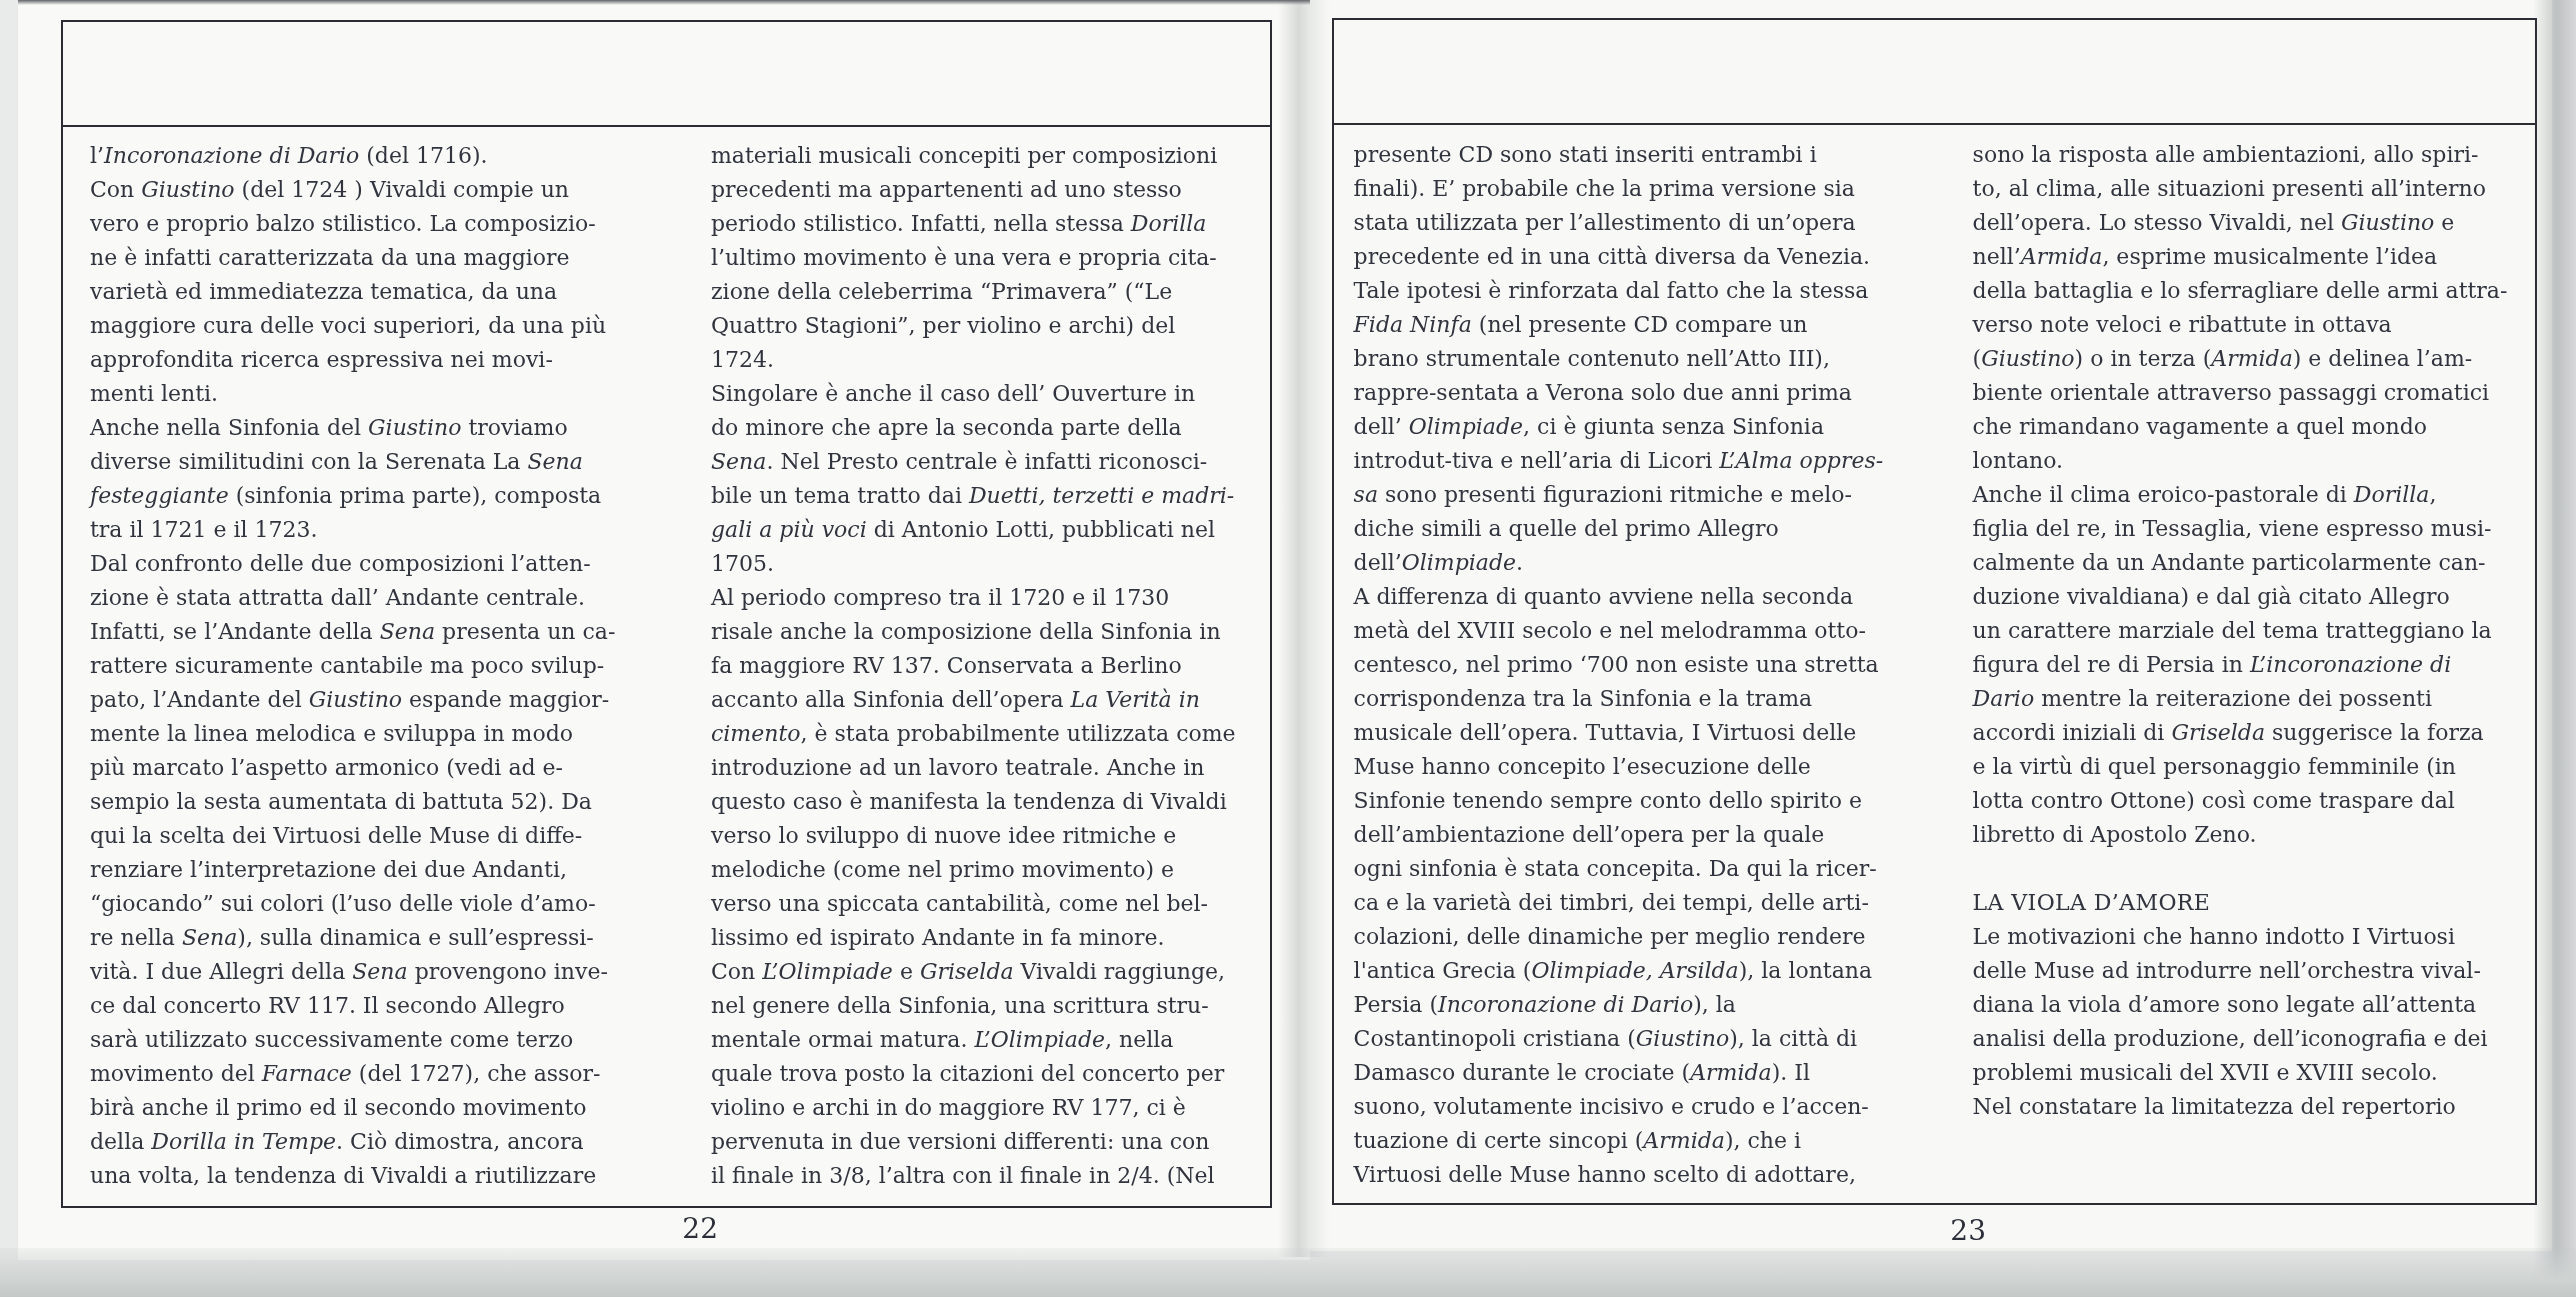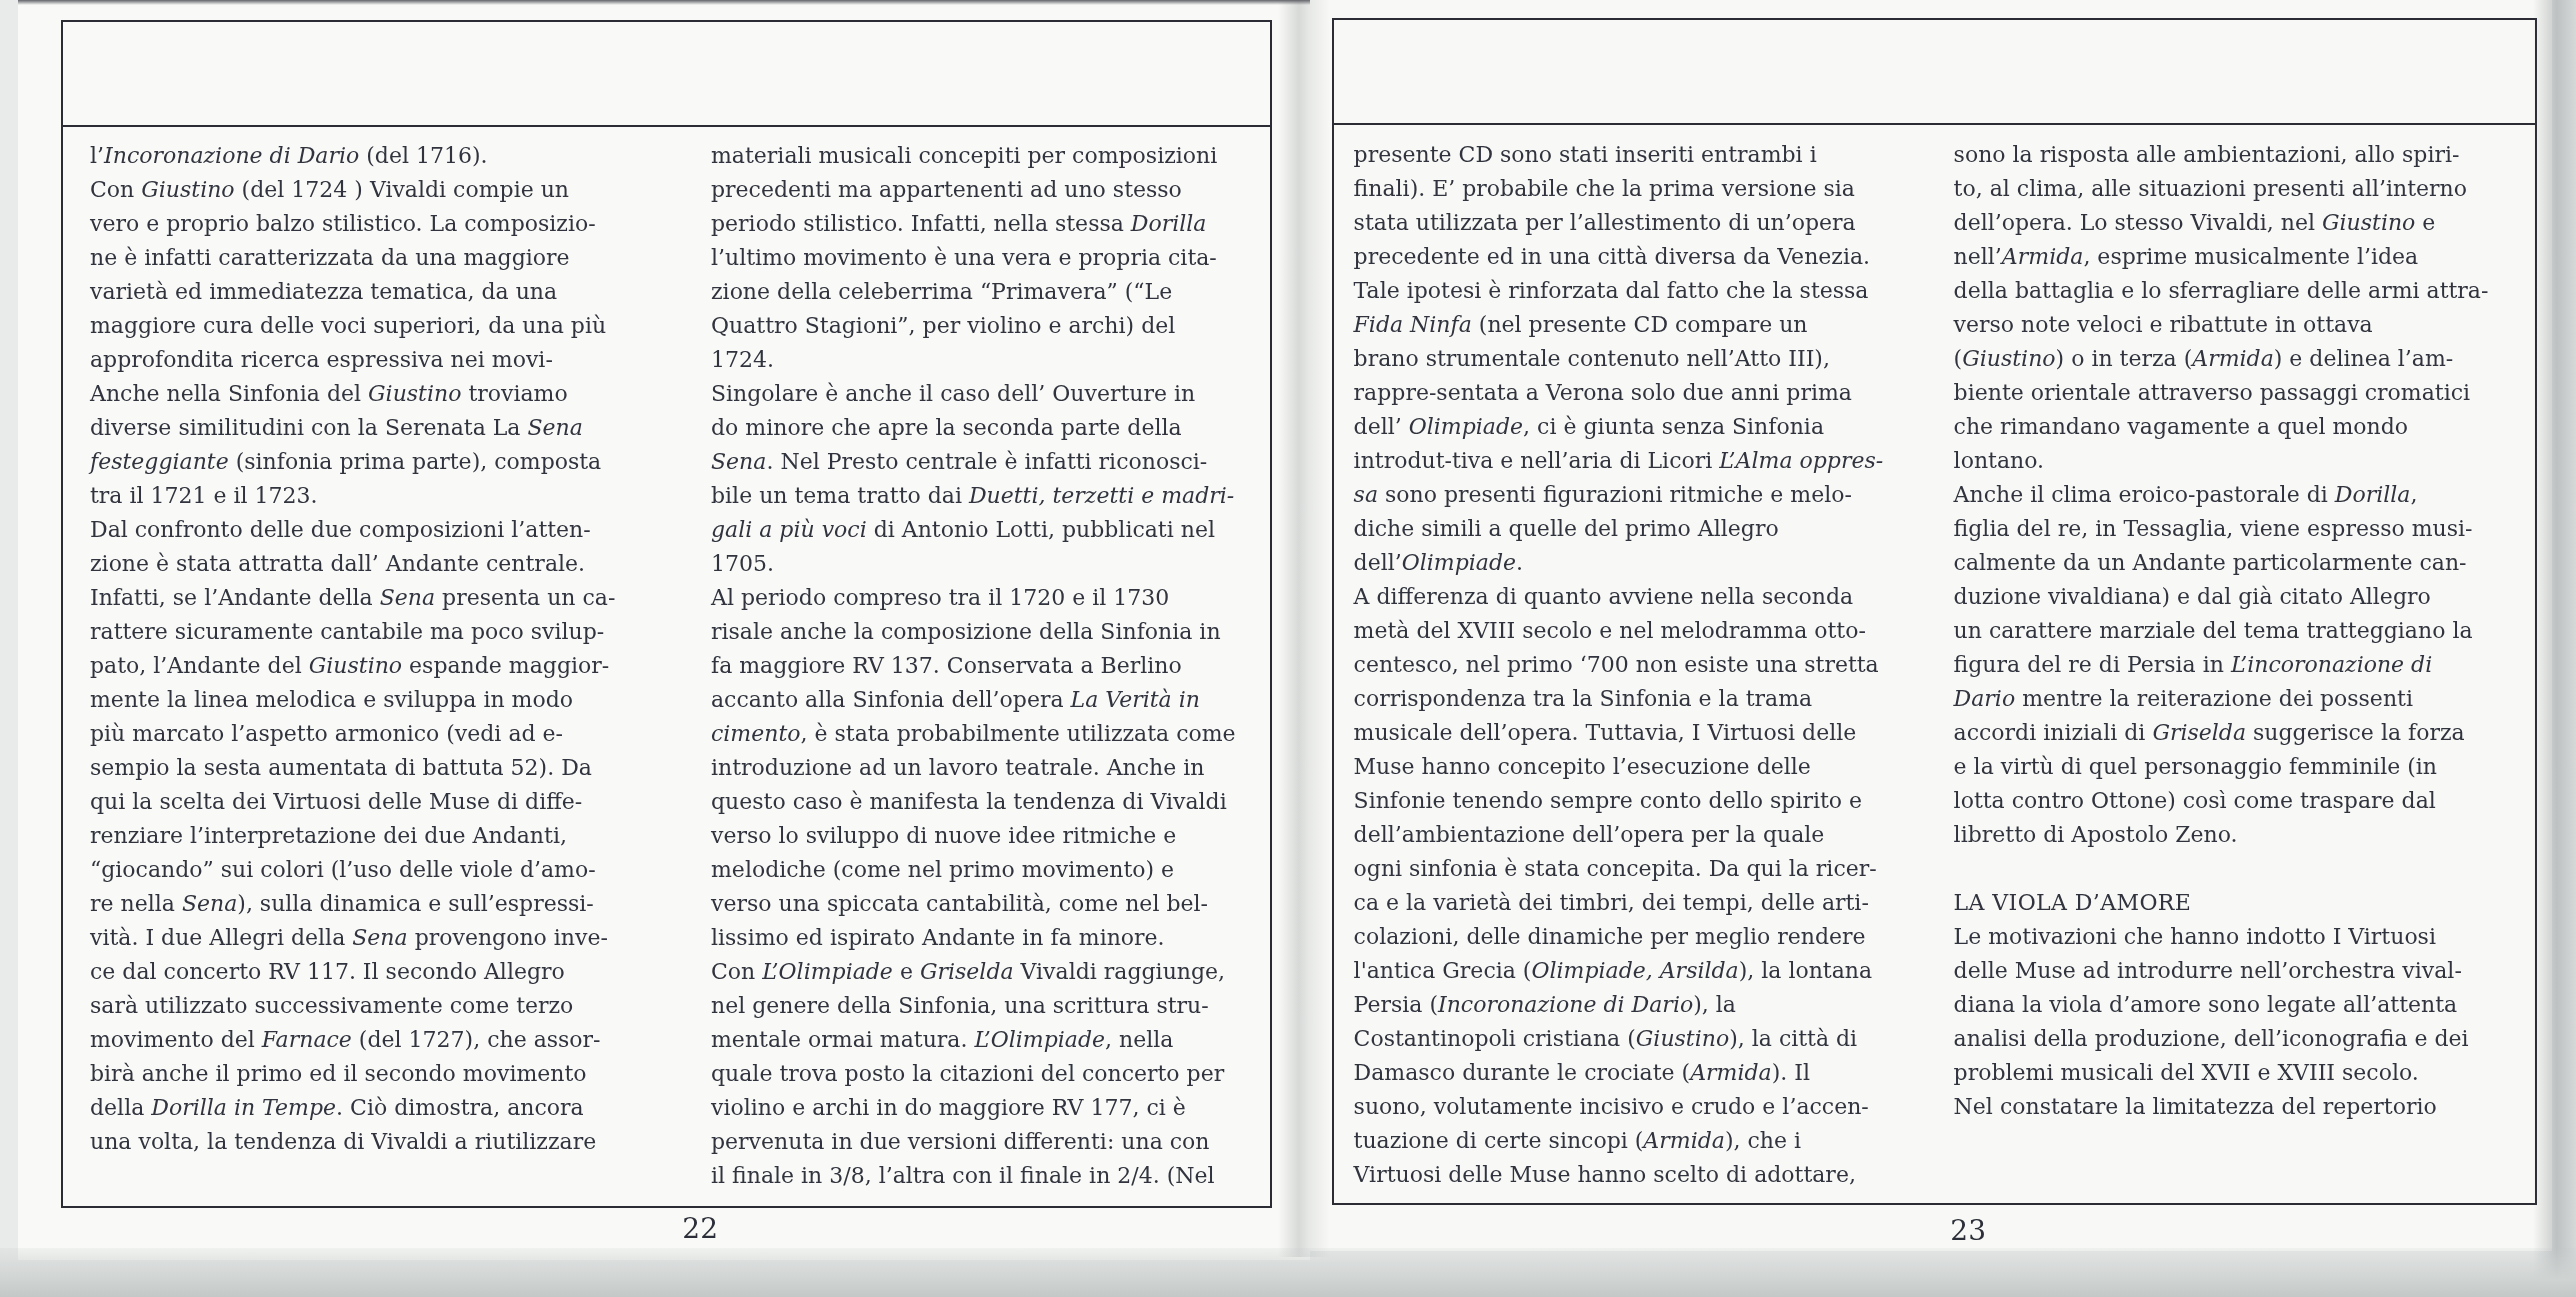--- a/index.html
+++ b/index.html
@@ -28,21 +28,21 @@
 
   
   .frame{position:absolute;border:2.7px solid #2b2c34;background:transparent;}
   .frame-left{left:61px;top:19.6px;width:1207px;height:1184px;}
   .frame-right{left:1332px;top:18px;width:1201px;height:1183px;}
   .header-box{position:absolute;left:0;top:0;right:0;height:103px;border-bottom:2.7px solid #2b2c34;}
 
   
   .body-area{position:absolute;left:0;right:0;top:105px;bottom:0;display:flex;}
   .frame-left .body-area{padding:12.5px 0 0 27px;gap:16px;}
-  .frame-right .body-area{padding:12.5px 0 0 19.6px;gap:11px;}
+  .frame-right .body-area{padding:12.5px 0 0 19.6px;gap:30px;}
   .col{flex:0 0 auto;}
   .frame-left .col-0{width:605px;}
   .frame-left .col-1{width:546px;}
   .frame-right .col-0{width:589px;}
   .frame-right .col-1{width:562px;}
   .line{
     min-height:34px;line-height:34px;
     font-size:22px;color:#31343e;white-space:nowrap;
     letter-spacing:0px;
   }
@@ -66,20 +66,21 @@
     <div class="header-box"></div>
     <div class="body-area">
       <div class="col col-0">
           <div class="line">l’<i>Incoronazione di Dario</i> (del 1716).</div>
           <div class="line">Con <i>Giustino</i> (del 1724 ) Vivaldi compie un</div>
           <div class="line">vero e proprio balzo stilistico. La composizio-</div>
           <div class="line">ne è infatti caratterizzata da una maggiore</div>
           <div class="line">varietà ed immediatezza tematica, da una</div>
           <div class="line">maggiore cura delle voci superiori, da una più</div>
           <div class="line">approfondita ricerca espressiva nei movi-</div>
+          <div class="line">menti lenti.</div>
           <div class="line">Anche nella Sinfonia del <i>Giustino</i> troviamo</div>
           <div class="line">diverse similitudini con la Serenata La <i>Sena</i></div>
           <div class="line"><i>festeggiante</i> (sinfonia prima parte), composta</div>
           <div class="line">tra il 1721 e il 1723.</div>
           <div class="line">Dal confronto delle due composizioni  l’atten-</div>
           <div class="line">zione è stata attratta dall’ Andante centrale.</div>
           <div class="line">Infatti, se l’Andante della <i>Sena</i> presenta un ca-</div>
           <div class="line">rattere sicuramente cantabile ma poco svilup-</div>
           <div class="line">pato, l’Andante del <i>Giustino</i> espande maggior-</div>
           <div class="line">mente la linea melodica e sviluppa in modo</div>

